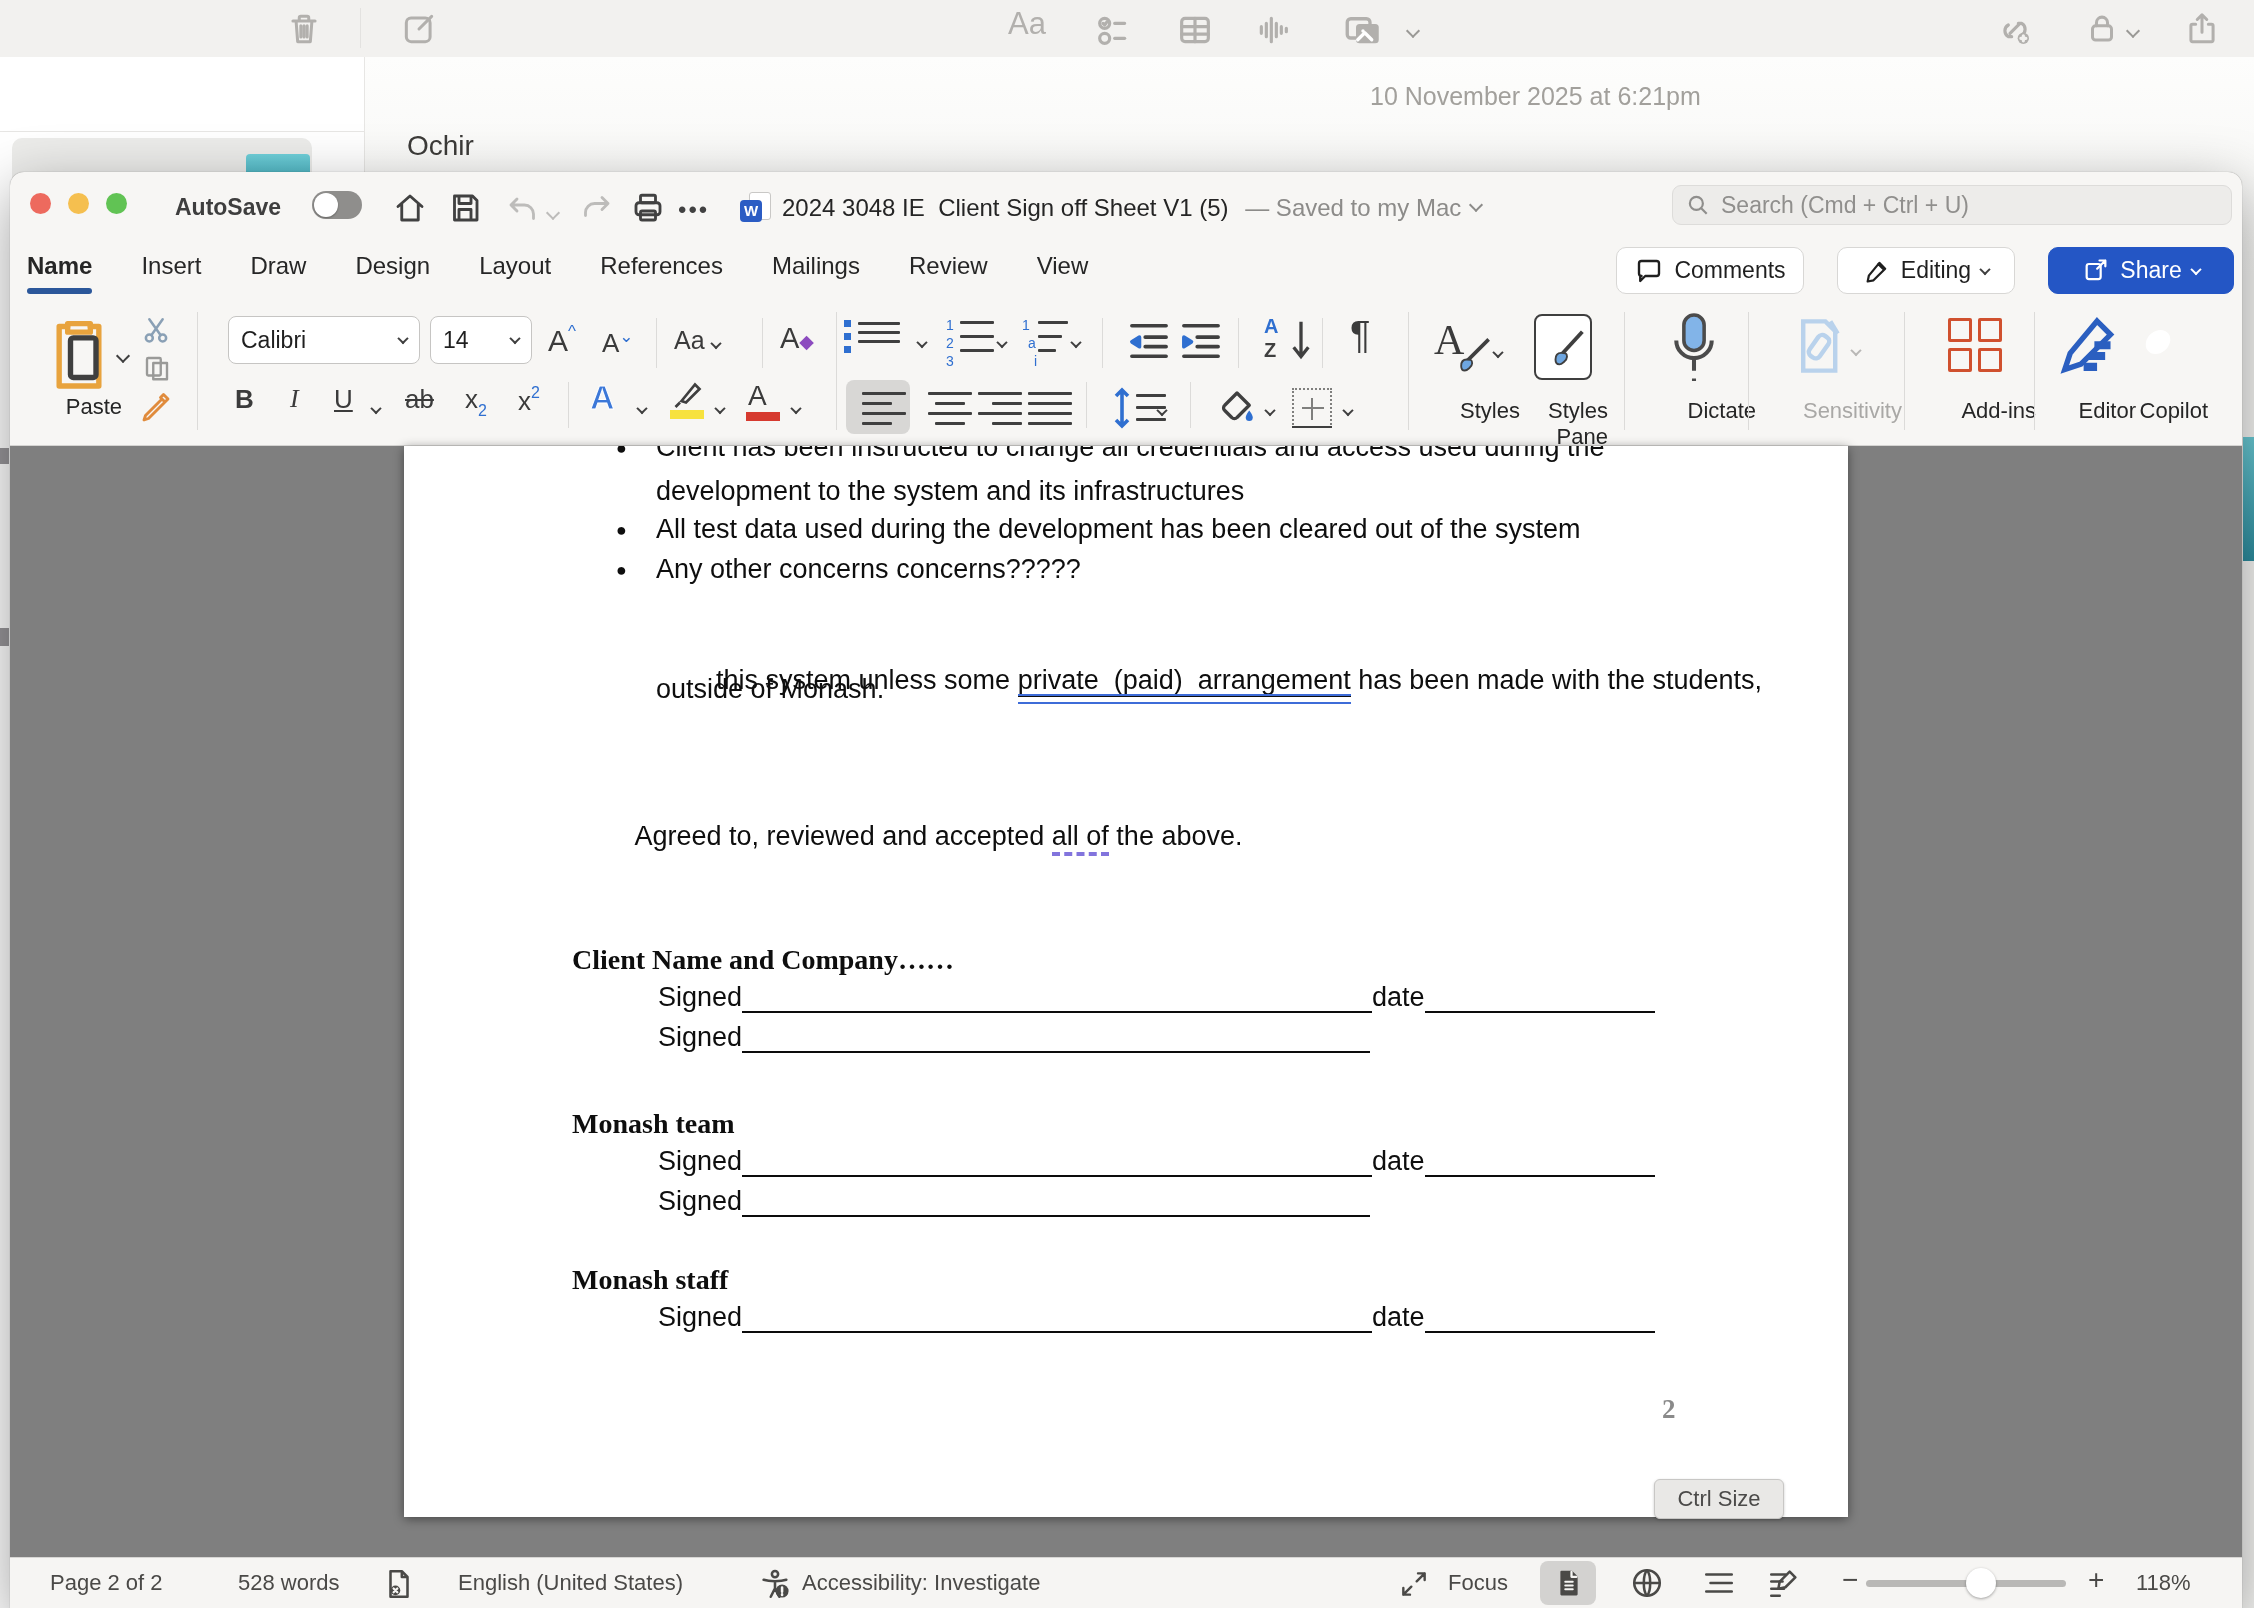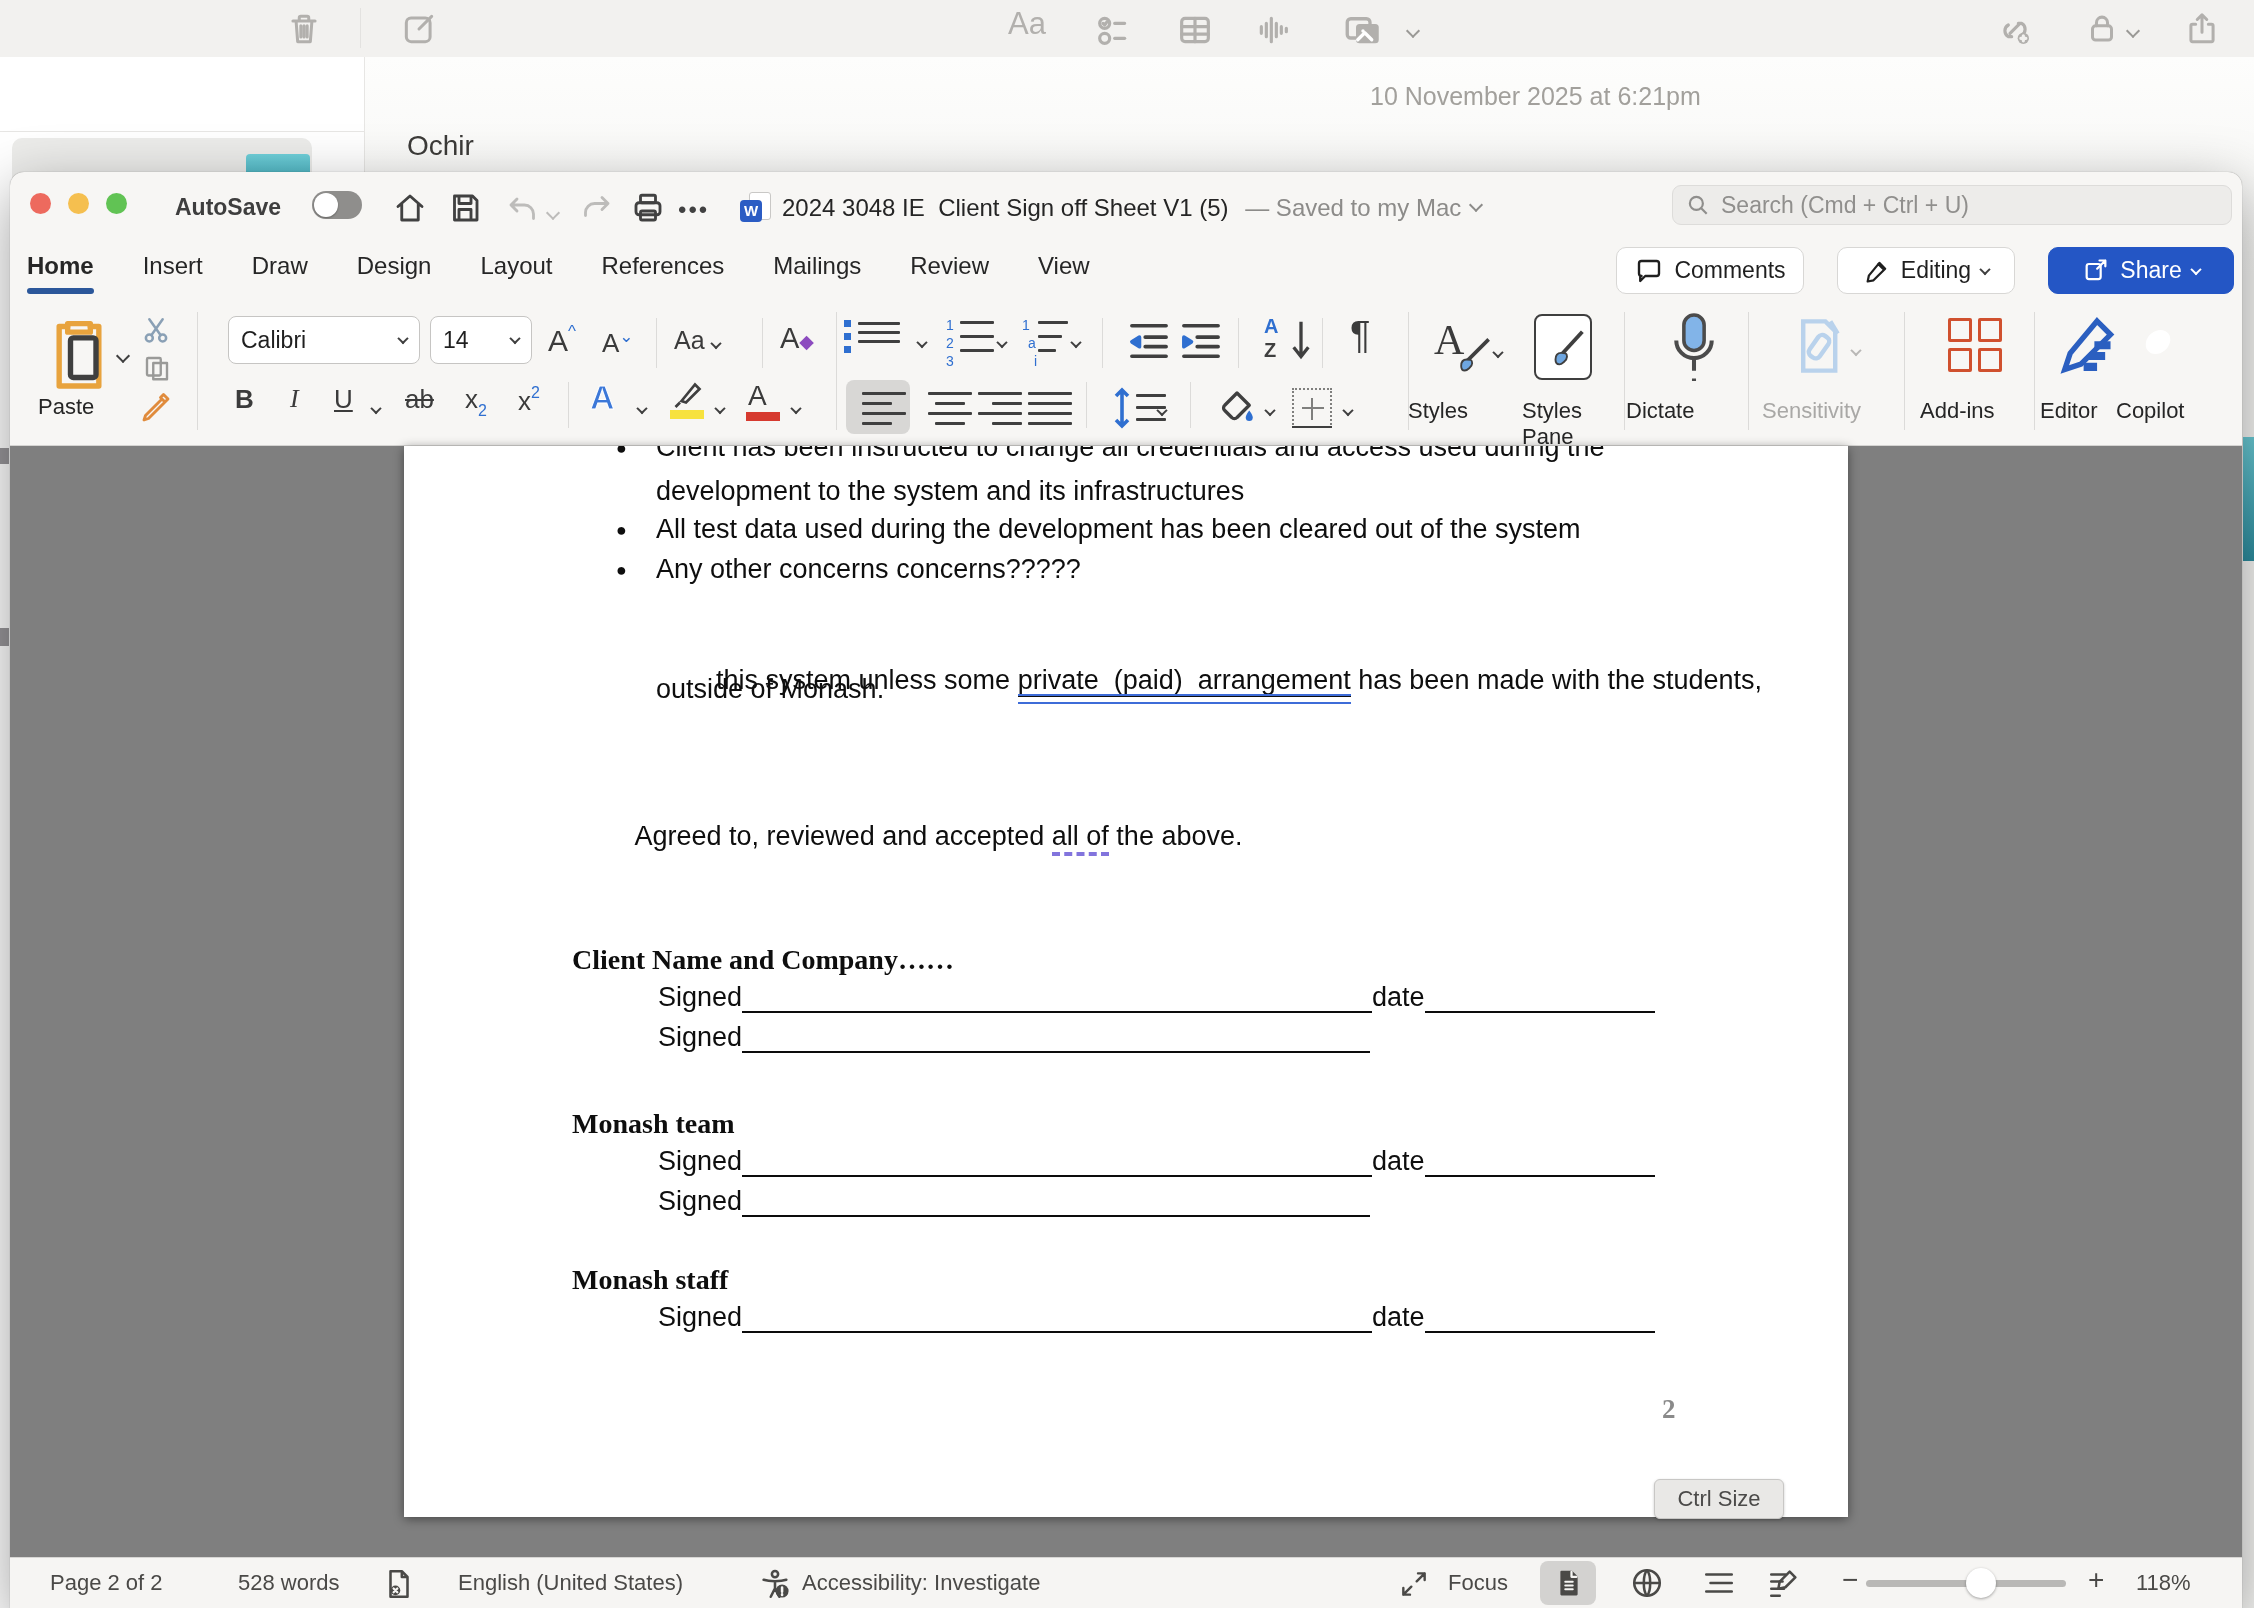--- a/index.html
+++ b/index.html
@@ -68,21 +68,21 @@
              display:flex; align-items:center; justify-content:center; gap:10px; font-size:23px; color:#1f1f1f; }
   .pillbtn svg { stroke:#1f1f1f; fill:none; stroke-width:1.9; stroke-linecap:round; stroke-linejoin:round; }
   .sharebtn { background:#2456c5; border-color:#2456c5; color:#fff; }
   .sharebtn svg { stroke:#fff; }
   .chev-s { display:inline-block; width:8px; height:8px; border-right:2px solid #3f3f3f; border-bottom:2px solid #3f3f3f; transform:rotate(45deg) translate(-1px,-1px); }
   .sharebtn .chev-s { border-color:#fff; }
 
   
   .ribbon { position:absolute; left:10px; top:302px; width:2232px; height:144px; border-bottom:1px solid #d5d4d2; }
   .rdiv { position:absolute; top:10px; width:1px; height:118px; background:#dcdbd9; }
-  .rlabel { position:absolute; font-size:22px; color:#262626; text-align:left; }
+  .rlabel { position:absolute; font-size:22px; color:#262626; text-align:right; }
   .rtext { position:absolute; font-size:26px; color:#3b3b3b; }
   .combo { position:absolute; top:14px; height:48px; background:#fff; border:1px solid #c6c5c3; border-radius:8px;
            display:flex; align-items:center; justify-content:space-between; padding:0 12px; font-size:23px; color:#1f1f1f; }
   .ric svg { stroke:#3f3f3f; fill:none; stroke-width:1.9; stroke-linecap:round; stroke-linejoin:round; }
   .lines-ic { display:flex; flex-direction:column; gap:6px; }
   .lines-ic i { display:block; height:3px; background:#3f3f3f; border-radius:1px; }
   .selbox { position:absolute; left:836px; top:78px; width:64px; height:54px; background:#d8d7d5; border-radius:8px; }
   .blue { color:#2f6fd0; }
   .copilot { width:52px; height:52px; border-radius:50%;
              background:conic-gradient(#e8b43a,#e2563c,#b94fd1,#4e7be0,#3db7d9,#6fd66f,#e8b43a); position:relative; }
@@ -251,21 +251,21 @@
 
   <div class="searchbox">
     <svg width="26" height="26" viewBox="0 0 24 24" style="stroke:#8f8e8c;fill:none;stroke-width:2;flex:none">
         <circle cx="10.5" cy="10.5" r="6"></circle>
         <path d="M15 15l5 5"></path>
       </svg>
     <input type="text" placeholder="Search (Cmd + Ctrl + U)" style="">
   </div>
 
   <div class="tabs">
-    <span class="tab active">Home</span>
+    <span class="tab active">Name</span>
     <span class="tab">Insert</span>
     <span class="tab">Draw</span>
     <span class="tab">Design</span>
     <span class="tab">Layout</span>
     <span class="tab">References</span>
     <span class="tab">Mailings</span>
     <span class="tab">Review</span>
     <span class="tab">View</span>
   </div>
 

